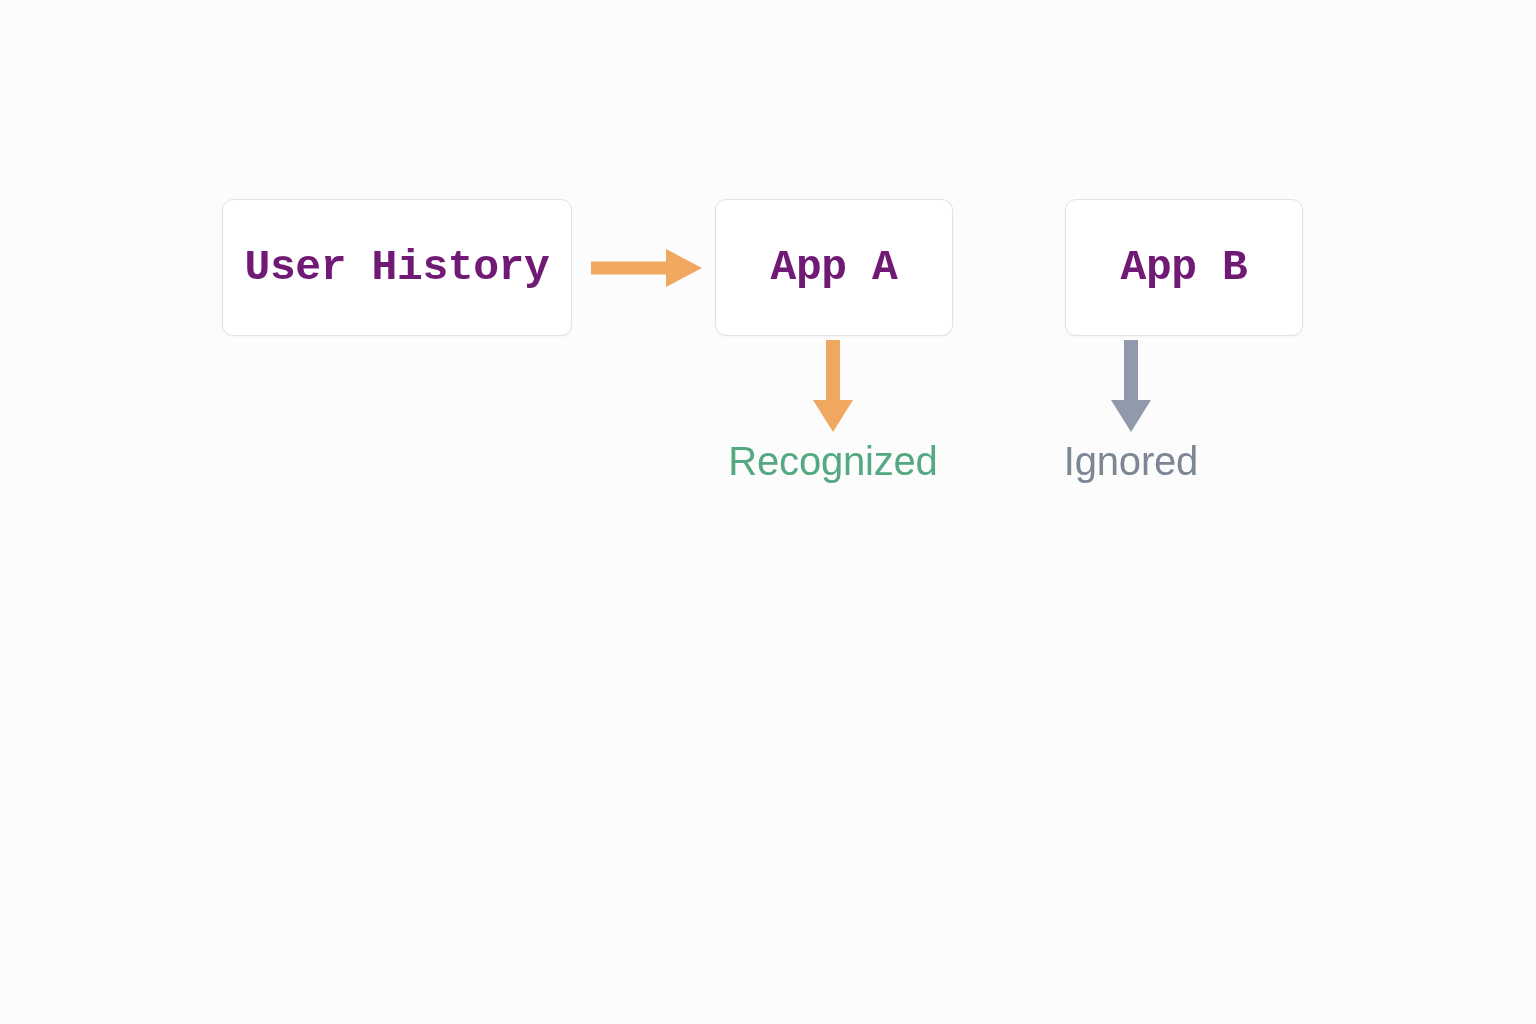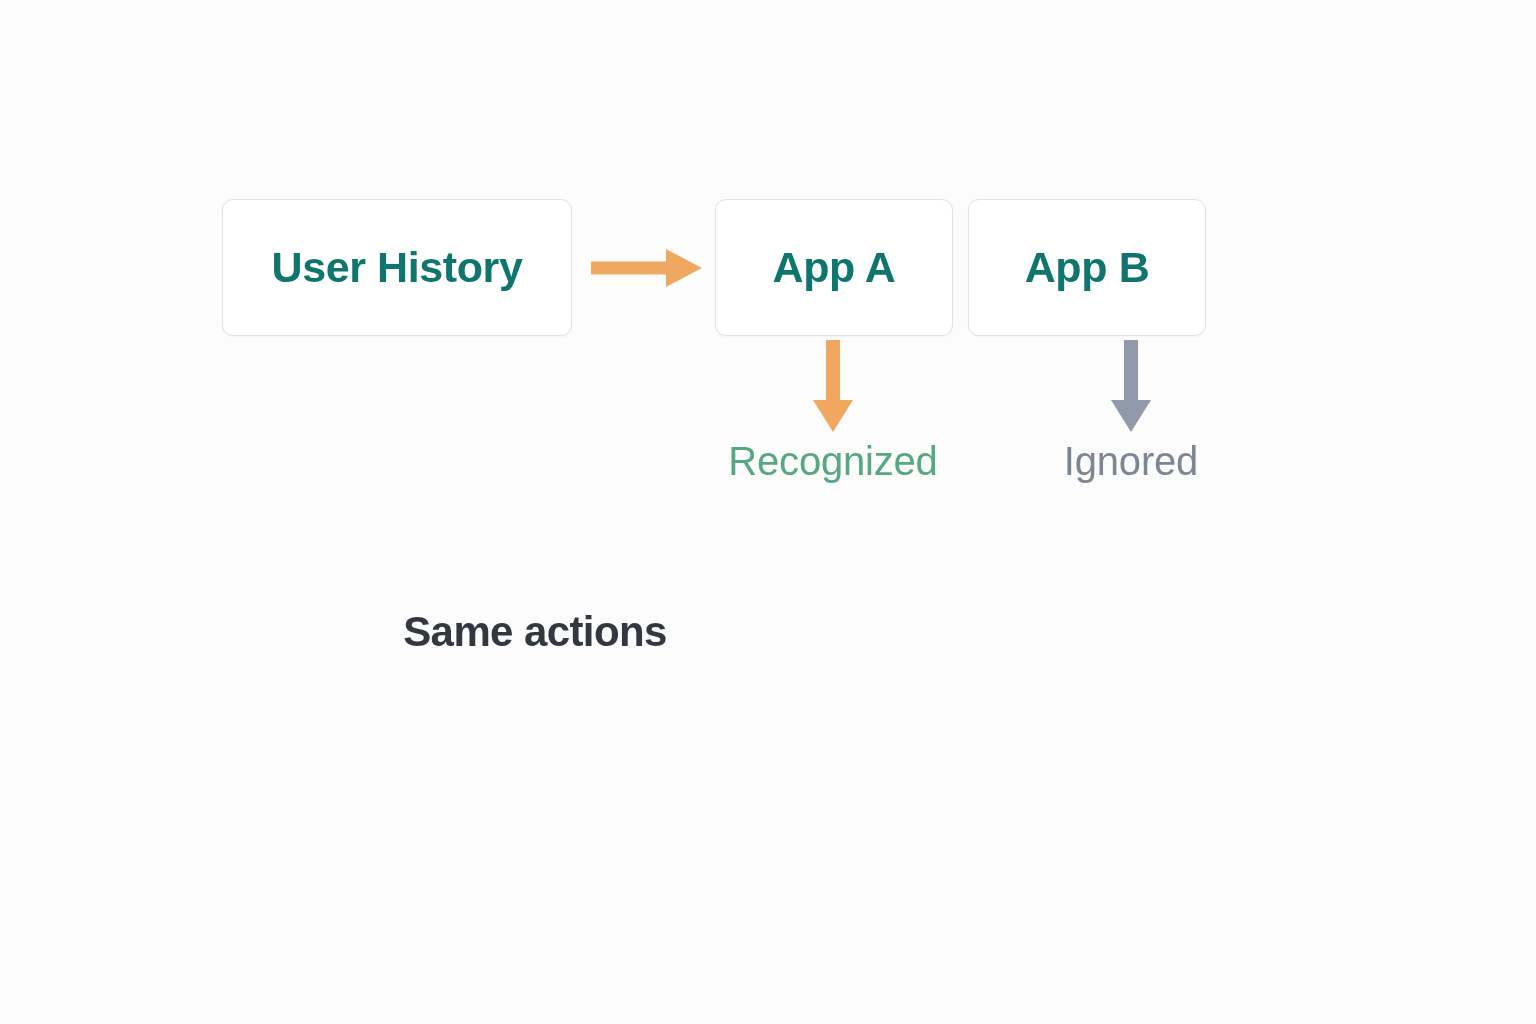--- a/index.html
+++ b/index.html
@@ -28,29 +28,30 @@
     border: 1.6px solid #e2e2e2;
     border-radius: 11px;
     display: flex;
     align-items: center;
     justify-content: center;
     box-shadow: 0 1px 2px rgba(0,0,0,0.035);
   }
   .node-label {
     font-size: 43px;
     font-weight: bold;
-    color: #0f766e;
+    color: #701a75;
     letter-spacing: -0.4px;
     line-height: 1;
     white-space: nowrap;
+    font-family: Liberation Mono, monospace;
   }
 
   #node-user-history { left: 222px; top: 199px; width: 350px; height: 137px; }
   #node-app-a       { left: 715px; top: 199px; width: 238px; height: 137px; text-align: right; }
-  #node-app-b       { left: 968px; top: 199px; width: 238px; height: 137px; }
+  #node-app-b       { left: 1065px; top: 199px; width: 238px; height: 137px; }
 
   
   .arrow-svg {
     position: absolute;
     overflow: visible;
   }
   #arrow-history-to-appa { left: 586px; top: 247px; width: 120px; height: 42px; }
   #arrow-appa-to-status  { left: 808px; top: 338px; width: 50px; height: 96px; }
   #arrow-appb-to-status  { left: 1106px; top: 338px; width: 50px; height: 96px; }
 
@@ -126,16 +127,15 @@
     <g fill="#919aaa">
       <rect x="18" y="2" width="14" height="66"></rect>
       <polygon points="5,62 45,62 25,94"></polygon>
     </g>
   </svg>
 
   <div class="outcome-label" id="outcome-recognized">Recognized</div>
 
   <div class="outcome-label" id="outcome-ignored">Ignored</div>
 
-  <div class="caption-text" id="caption-same-actions">Same actions</div>
 
 
 </div>
 
 </body></html>

